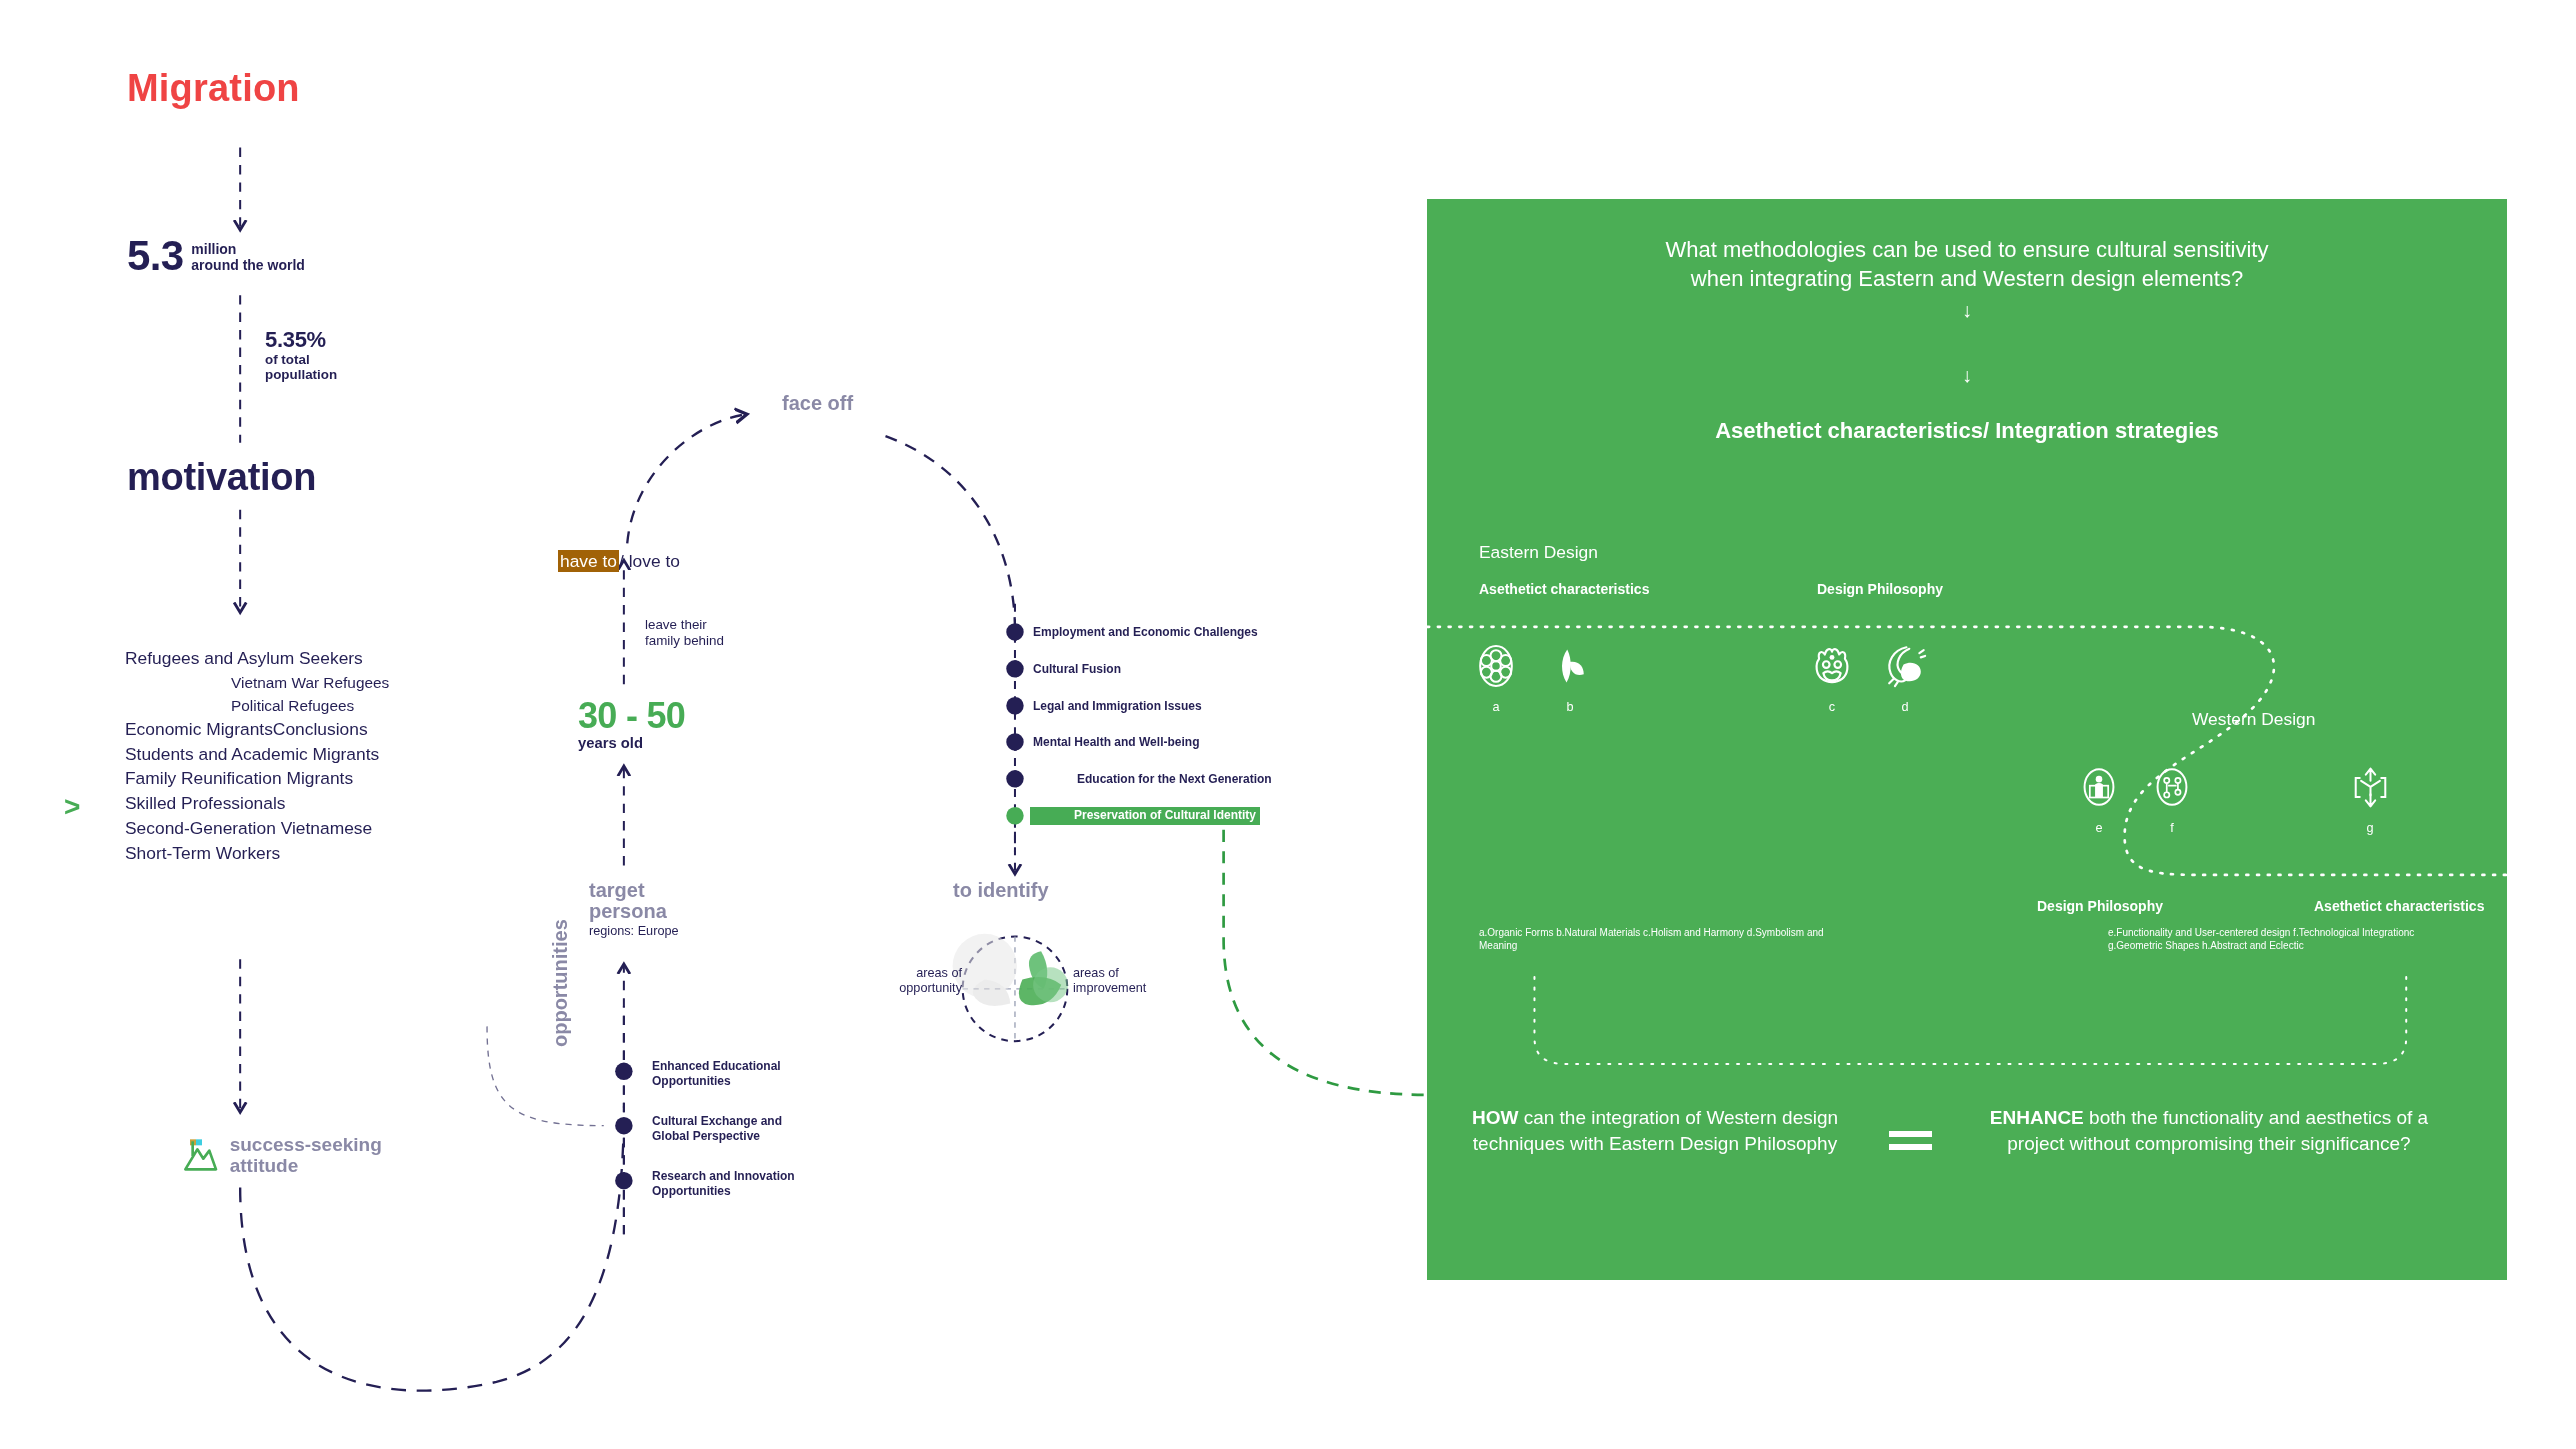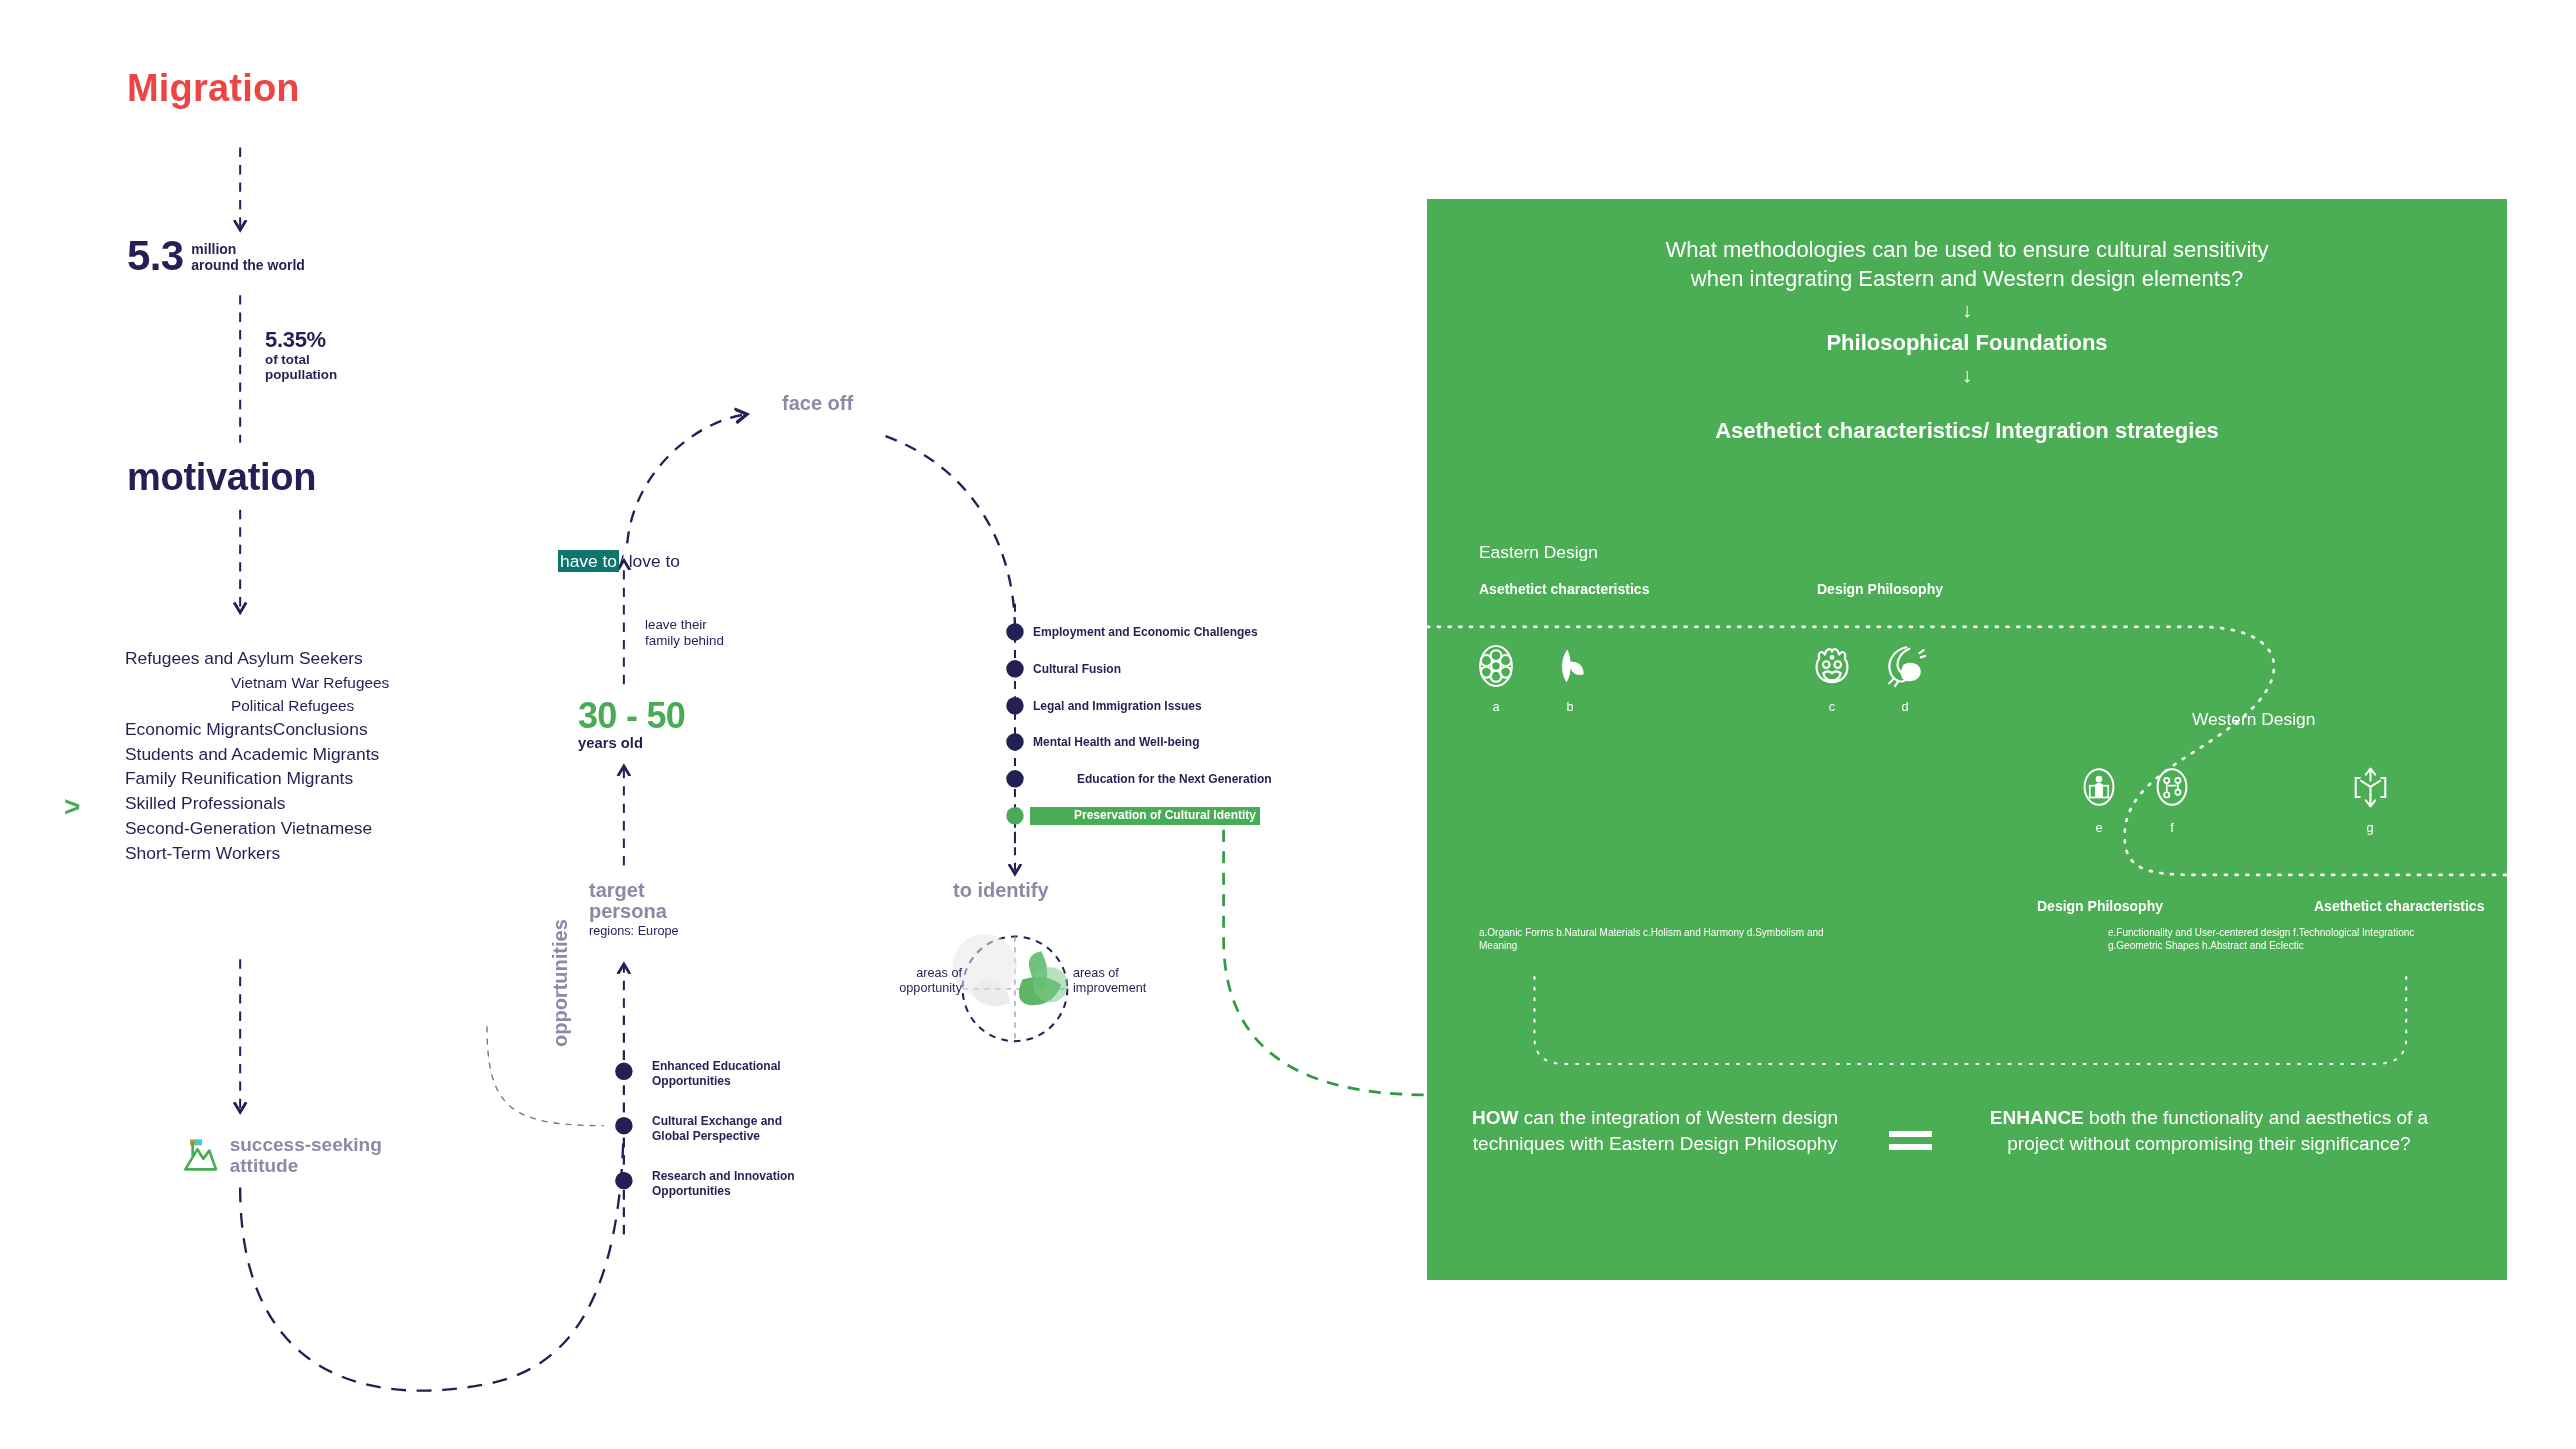--- a/index.html
+++ b/index.html
@@ -26,21 +26,21 @@
   #migrant-list .row{font-size:17.4px;color:#241F54;line-height:1.0;padding:3.4px 0 4px 0;white-space:nowrap;}
   #migrant-list .row.indent{padding-left:106px;font-size:15.4px;}
   #sel-caret{left:64px;top:793px;font-size:28px;font-weight:700;color:#47AC55;line-height:1;}
 
   #success-attitude{left:181px;top:1134px;display:flex;align-items:center;gap:10.7px;}
   #success-attitude .lbl{font-size:19px;font-weight:700;color:#8A89A6;line-height:1.12;}
 
   
   #face-off{left:782px;top:392px;font-size:20px;font-weight:700;color:#8A89A6;}
   #haveto-loveto{left:558px;top:551px;font-size:17.4px;color:#241F54;white-space:nowrap;}
-  #haveto-loveto .hl{background:#0f766e;color:#ffffff;padding:0.7px 2px;}
+  #haveto-loveto .hl{background:#a16207;color:#ffffff;padding:0.7px 2px;}
   #leave-family{left:645px;top:617px;font-size:13.4px;color:#241F54;line-height:1.2;}
   #age-range{left:578px;top:698px;}
   #age-range .big{font-size:36px;font-weight:700;color:#47AC55;letter-spacing:-0.7px;line-height:1;}
   #age-range .sub{font-size:14.8px;font-weight:600;color:#241F54;margin-top:1.3px;}
   #target-persona{left:589px;top:880px;}
   #target-persona .big{font-size:20px;font-weight:700;color:#8A89A6;line-height:1.05;}
   #target-persona .sub{font-size:12.7px;color:#241F54;margin-top:2px;}
   #opportunities-label{left:549px;top:1047px;width:201px;transform:rotate(-90deg);transform-origin:0 0;
         font-size:20px;font-weight:700;color:#8A89A6;text-align:left;}
   .opp-item{position:absolute;font-size:12px;font-weight:700;color:#241F54;line-height:1.25;width:201px;}
@@ -251,21 +251,20 @@
     <div>improvement</div>
   </div>
 
   <div class="abs" id="green-panel">
 
     <div id="gp-question">
       <div>What methodologies can be used to ensure cultural sensitivity</div>
       <div>when integrating Eastern and Western design elements?</div>
     </div>
     <div id="gp-arrow1">↓</div>
-    <div id="gp-phil">Philosophical Foundations</div>
     <div id="gp-arrow2">↓</div>
     <div id="gp-aesth">Asethetict characteristics/ Integration strategies</div>
 
     <svg class="layer" style="width:1080px;height:1081px;" viewBox="0 0 1610 1612" width="1080" height="1081">
       <path d="M0,638 L1150,638 C1270,638 1290,700 1230,760 C1160,830 1040,860 1040,950 C1040,1010 1090,1008 1180,1008 L1610,1008" fill="none" stroke="#ffffff" stroke-width="4" stroke-dasharray="3 13" stroke-linecap="round"></path>
       <path d="M160,1160 L160,1250 C160,1280 178,1290 208,1290 L600,1290" fill="none" stroke="#ffffff" stroke-width="3" stroke-dasharray="3 13" stroke-linecap="round"></path>
       <path d="M1460,1160 L1460,1250 C1460,1280 1442,1290 1412,1290 L600,1290" fill="none" stroke="#ffffff" stroke-width="3" stroke-dasharray="3 13" stroke-linecap="round"></path>
     </svg>
 
     <div id="lbl-eastern">Eastern Design</div>

